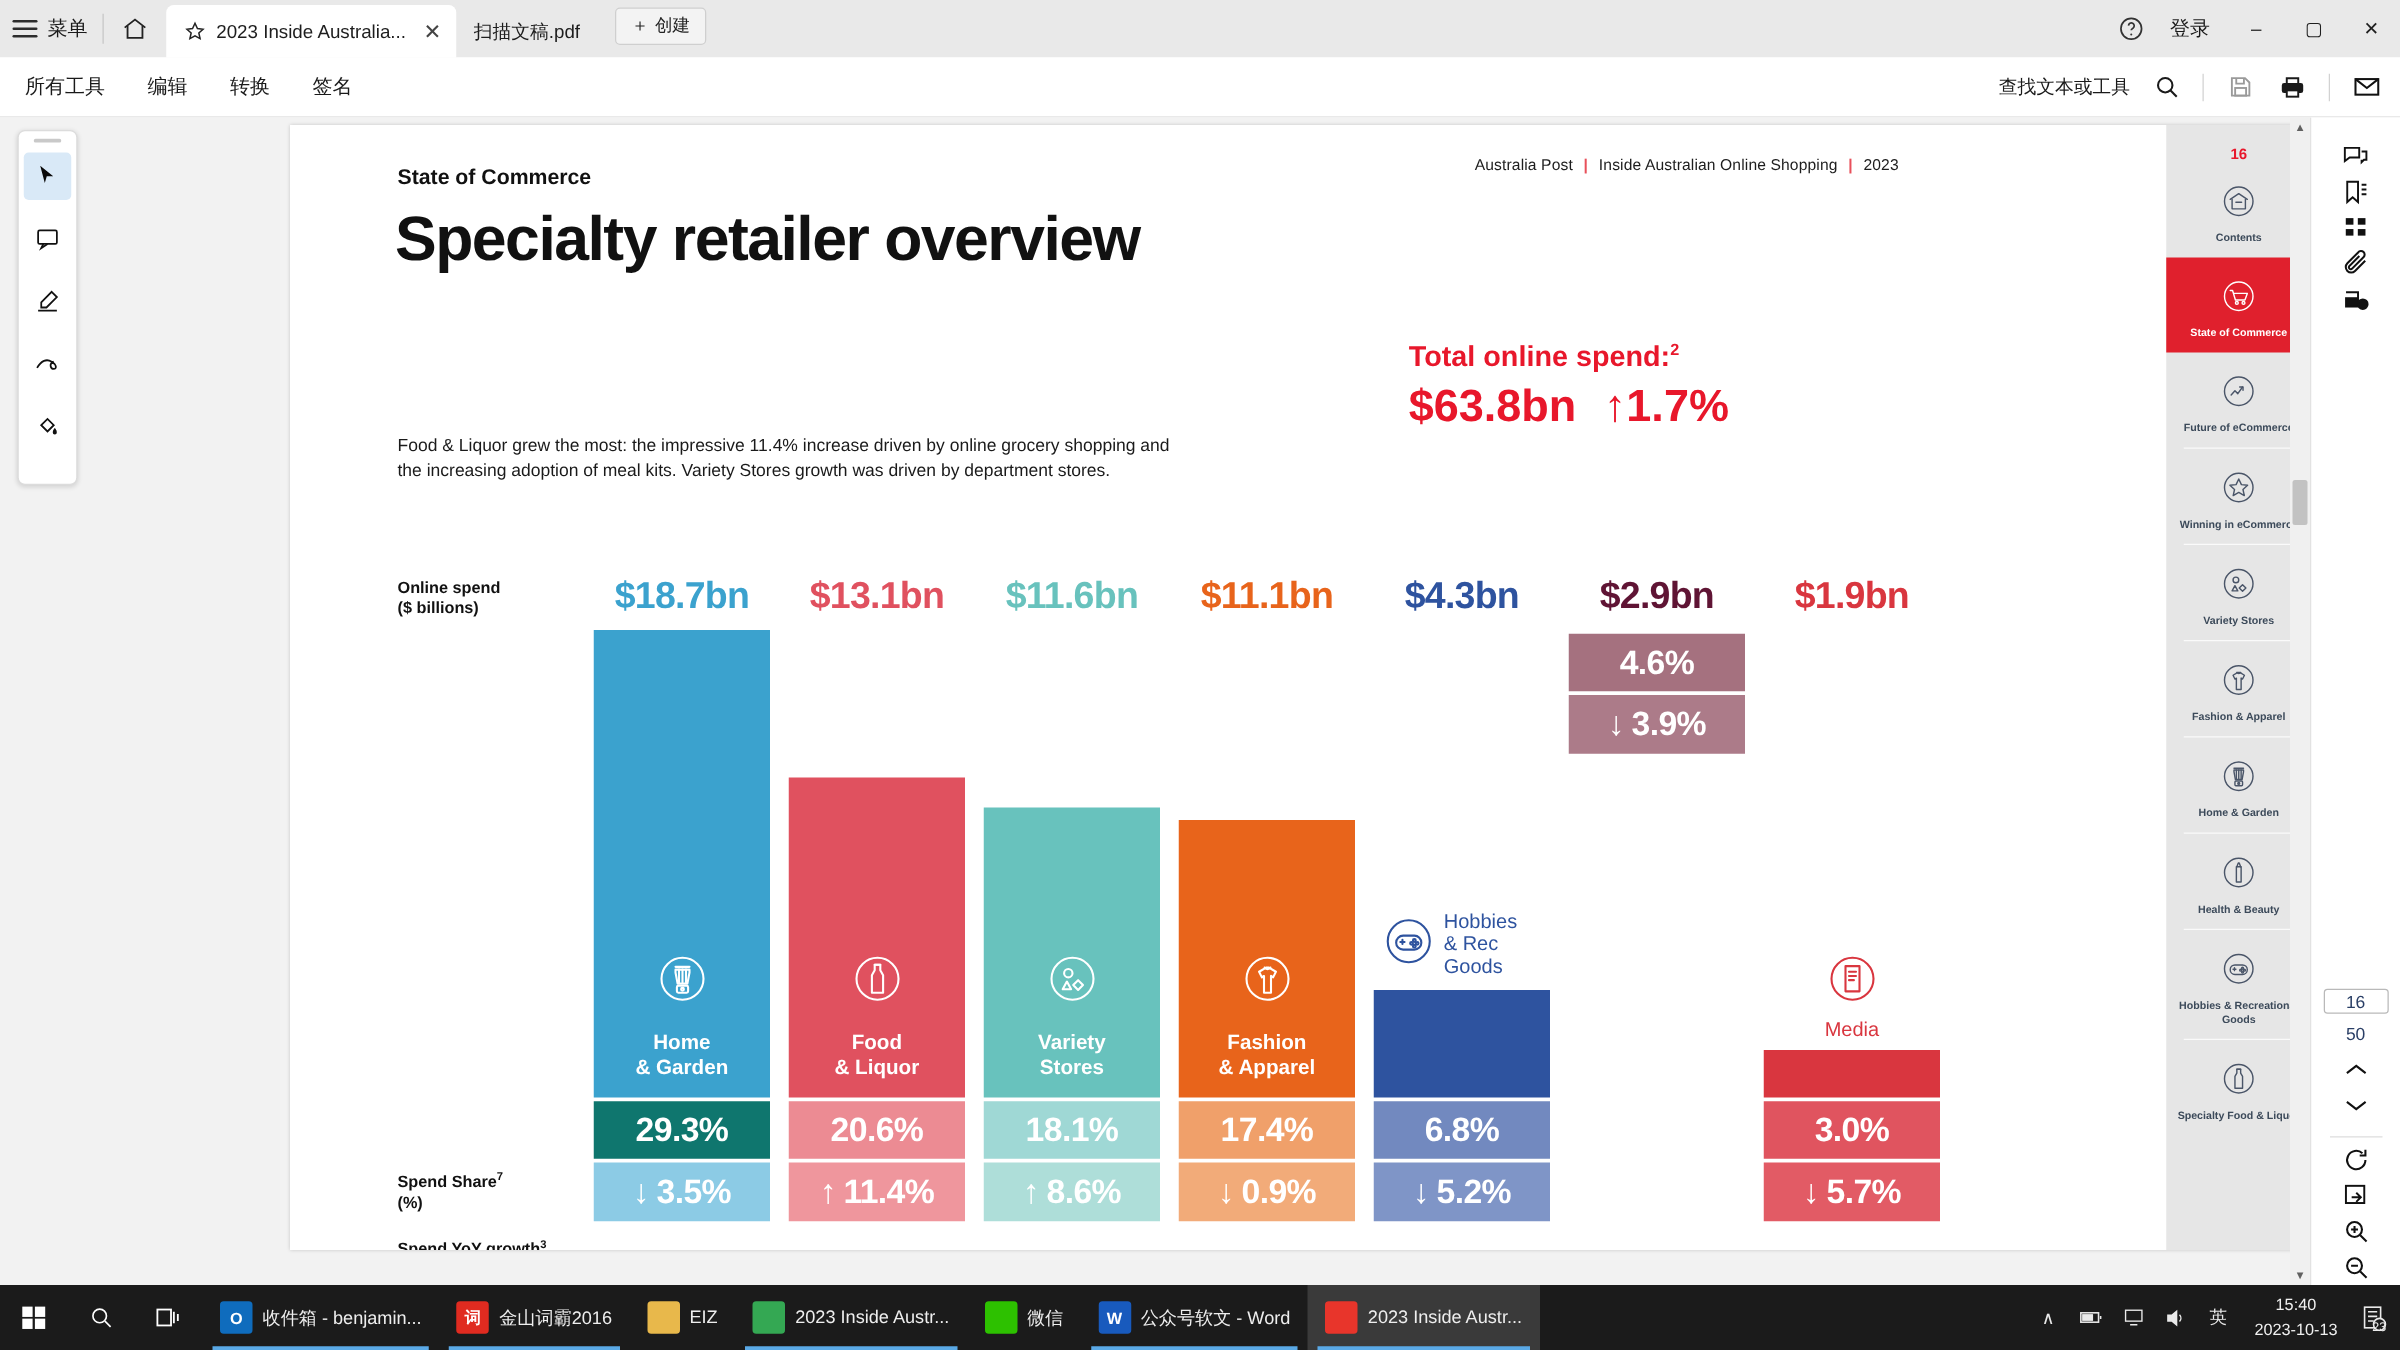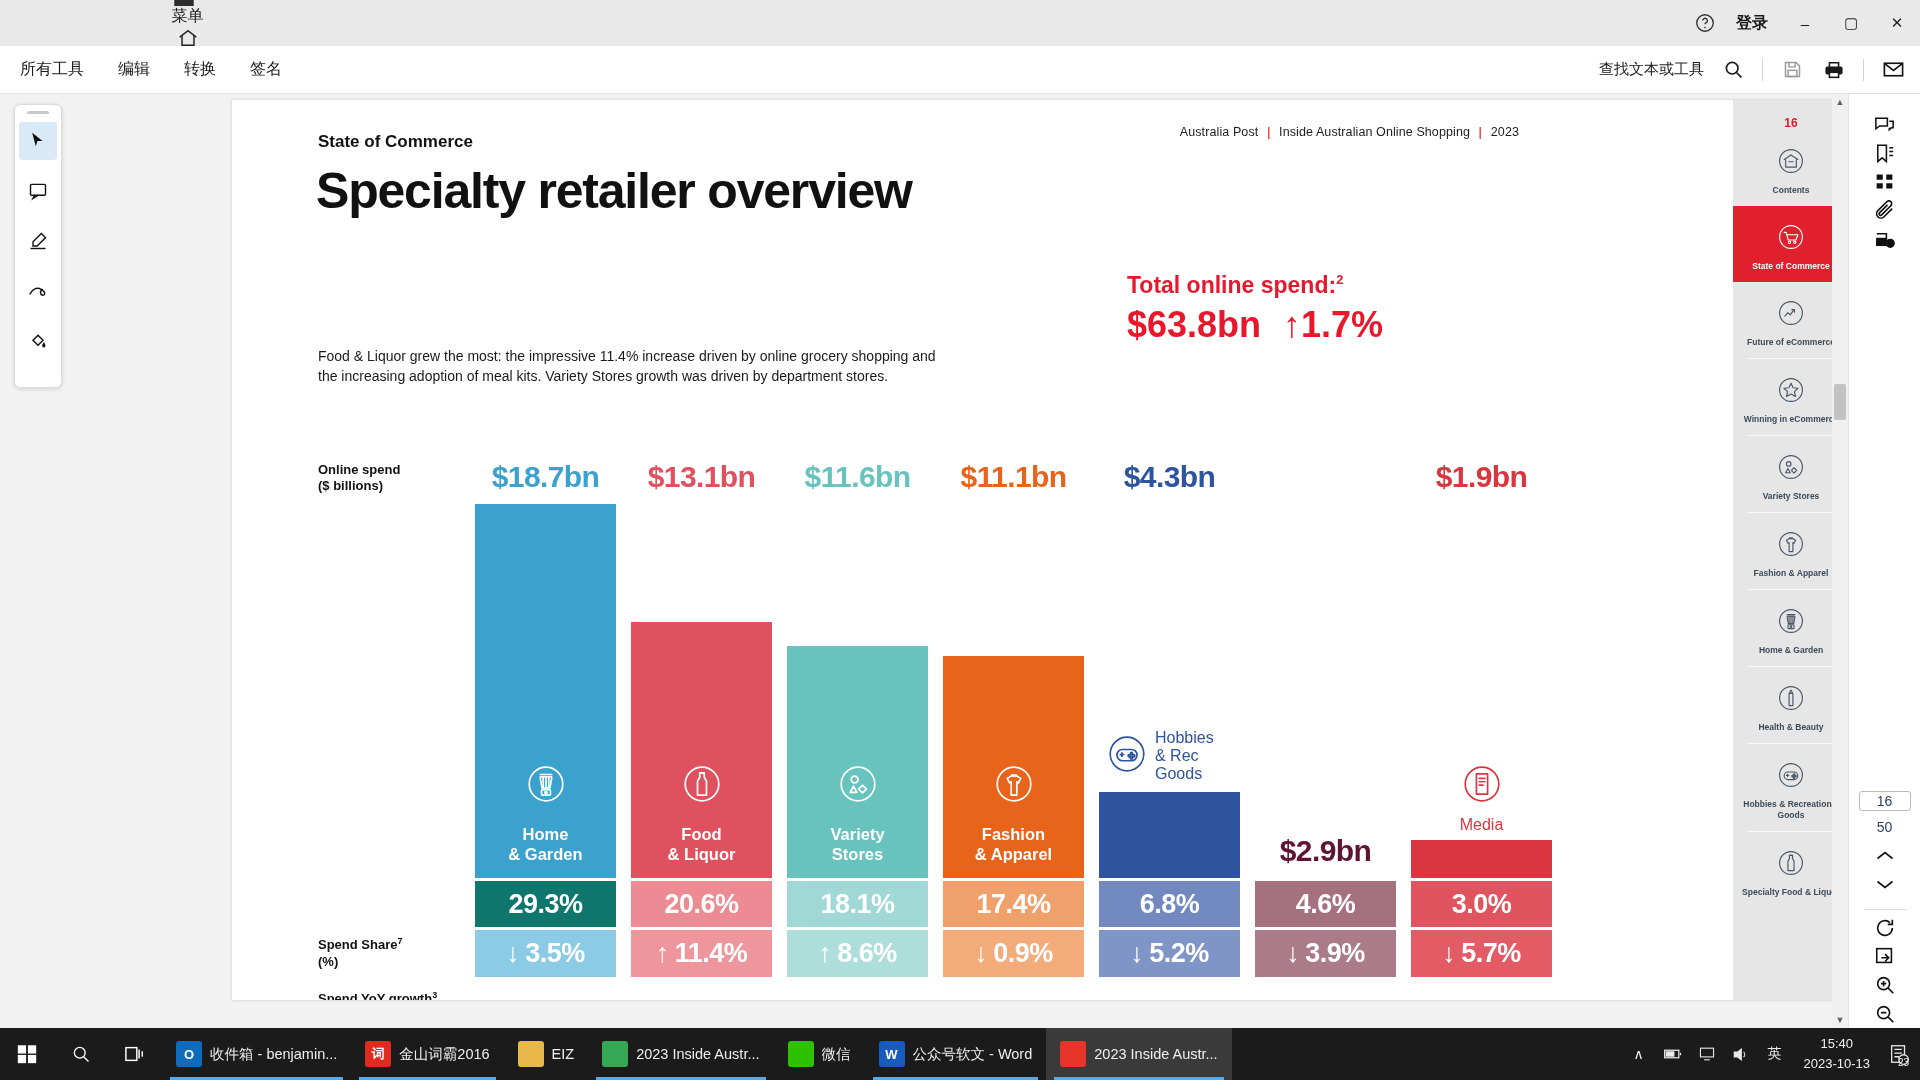--- a/index.html
+++ b/index.html
@@ -8,21 +8,21 @@
     font-family: "Liberation Sans", sans-serif;
     overflow: hidden; background: #fff;
   }
   #app { position: relative; width: 1920px; height: 1080px; }
 
   
   .titlebar {
     position: absolute; top: 0; left: 0; width: 1920px; height: 46px;
     background: #e9e9e9; display: flex; align-items: flex-end;
   }
-  .tb-left { display: flex; align-items: center; height: 46px; padding-left: 10px; flex-direction: column; }
+  .tb-left { display: flex; align-items: center; height: 46px; padding-left: 10px; }
   .hamb { width: 20px; height: 14px; display: flex; flex-direction: column;
           justify-content: space-between; margin-right: 8px; }
   .hamb i { display: block; height: 2px; background: #2c2c2c; border-radius: 1px; }
   .menu-label { font-size: 16px; color: #1a1a1a; }
   .tb-sep { width: 1px; height: 24px; background: #c6c6c6; margin: 0 12px; }
   .home-ico { width: 26px; height: 26px; display: flex; align-items: center; justify-content: center; }
   .tabs { display: flex; align-items: flex-end; height: 46px; margin-left: 12px; }
   .tab {
     height: 42px; display: flex; align-items: center; gap: 8px;
     padding: 0 12px 0 14px; font-size: 15px; color: #1d1d1d;
@@ -32,21 +32,21 @@
   .tab .star { width: 18px; height: 18px; flex: 0 0 18px; }
   .tab .lbl { overflow: hidden; text-overflow: ellipsis; }
   .tab .x { font-size: 17px; color: #444; margin-left: 6px; }
   .newtab {
     margin-left: 16px; margin-bottom: 4px; height: 30px; display: flex; align-items: center;
     gap: 5px; padding: 0 12px; background: #f3f3f3; border: 1px solid #cfcfcf;
     border-radius: 4px; font-size: 14px; color: #222;
   }
   .tb-right { position: absolute; right: 0; top: 0; height: 46px; display: flex; align-items: center; }
   .help-ico { width: 34px; height: 34px; display: flex; align-items: center; justify-content: center; }
-  .login-btn { font-size: 16px; color: #1a1a1a; padding: 0 14px; font-weight: bold; }
+  .login-btn { font-size: 16px; color: #1a1a1a; padding: 0 14px; }
   .wbtn { width: 46px; height: 46px; display: flex; align-items: center; justify-content: center;
           font-size: 15px; color: #1f1f1f; }
 
   
   .toolbar {
     position: absolute; top: 46px; left: 0; width: 1920px; height: 48px;
     background: #fff; border-bottom: 1px solid #e2e2e2; display: flex; align-items: center;
   }
   .tool-menu { display: flex; align-items: center; gap: 34px; padding-left: 20px; font-size: 16px; color: #1a1a1a; }
   .toolbar-right { position: absolute; right: 14px; display: flex; align-items: center; gap: 16px; }
@@ -98,21 +98,21 @@
   .totalblock .t1 { font-size: 23px; font-weight: bold; }
   .totalblock .t1 sup { font-size: 13px; }
   .totalblock .t2 { font-size: 36px; font-weight: bold; margin-top: 5px; white-space: nowrap; }
   .totalblock .t2 .gap { display: inline-block; width: 22px; }
 
   
   .rowlabel { position: absolute; left: 86px; font-size: 13px; font-weight: bold;
               color: #111; line-height: 1.25; }
   .rowlabel sup { font-size: 9px; }
   .chart { position: absolute; left: 243px; top: 360px; width: 1130px; }
-  .cols { display: flex; gap: 15px; align-items: flex-end; }
+  .cols { display: flex; gap: 15px; align-items: flex-start; }
   .col { width: 141px; position: relative; }
   .spendhead { font-size: 30px; font-weight: bold; text-align: center; height: 44px;
                white-space: nowrap; letter-spacing: -.6px; }
   .barwrap { height: 374px; display: flex; flex-direction: column; justify-content: flex-end; }
   .bar { width: 100%; position: relative; display: flex; flex-direction: column;
          align-items: center; justify-content: flex-end; padding-bottom: 4px; }
   .bar .icon { margin-bottom: 9px; }
   .bar .cat { font-size: 16.5px; font-weight: bold; line-height: 1.18; text-align: center;
               padding-bottom: 10px; }
   .cellbox { height: 46px; display: flex; align-items: center; justify-content: center;

